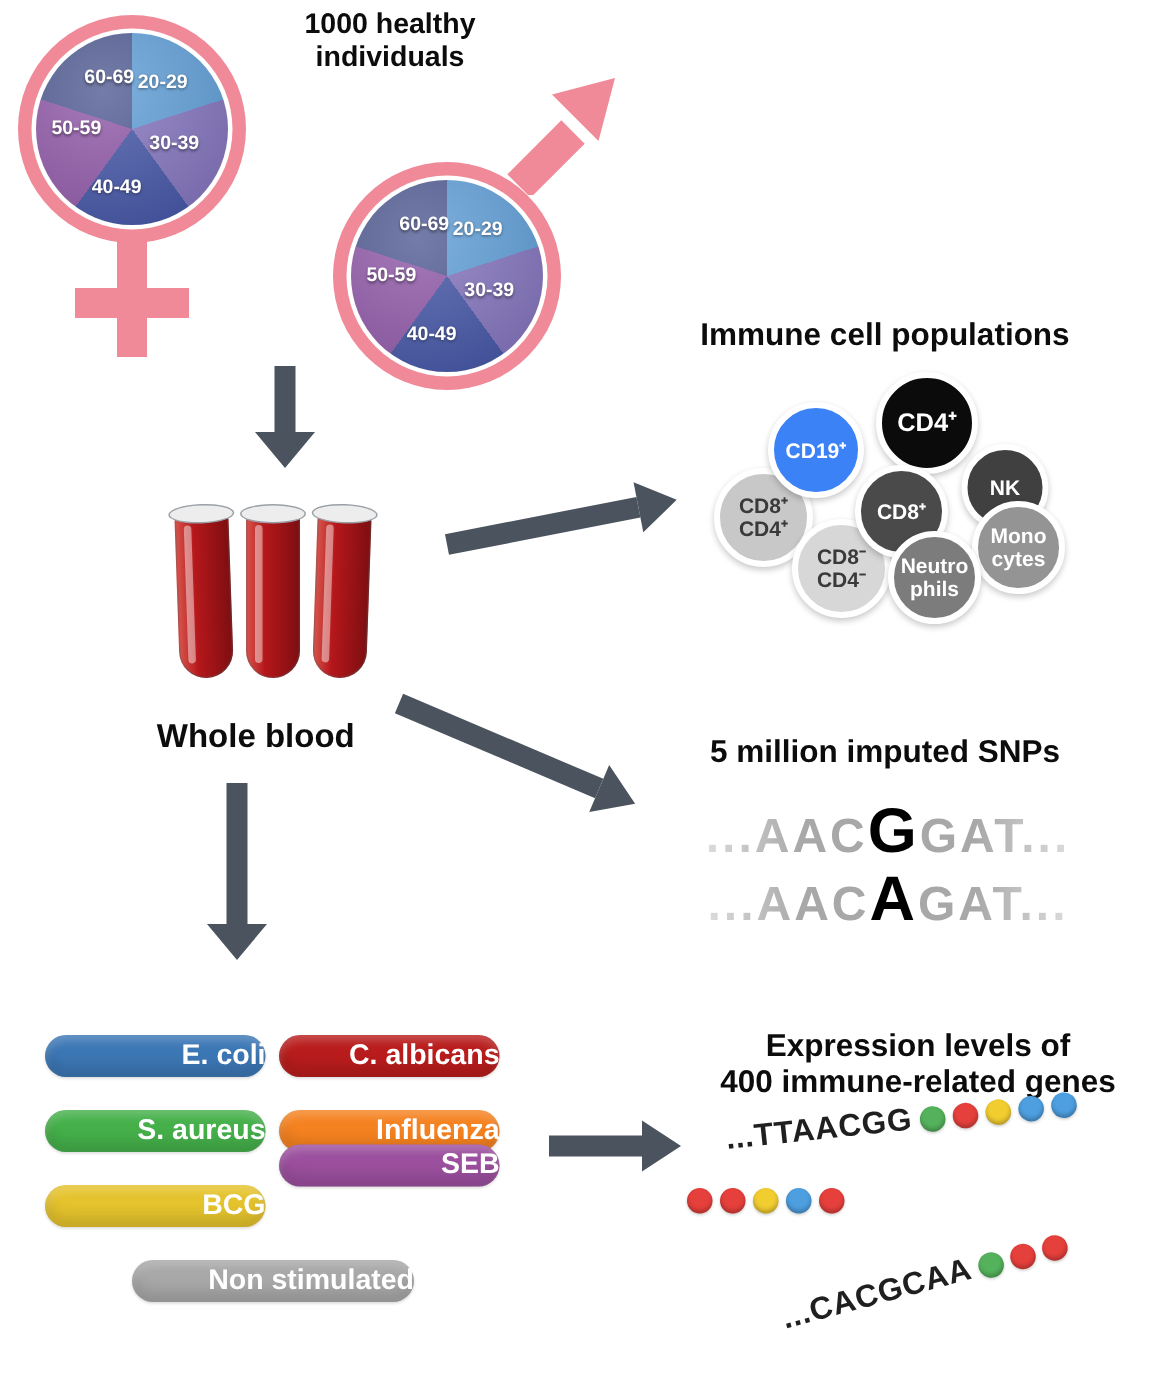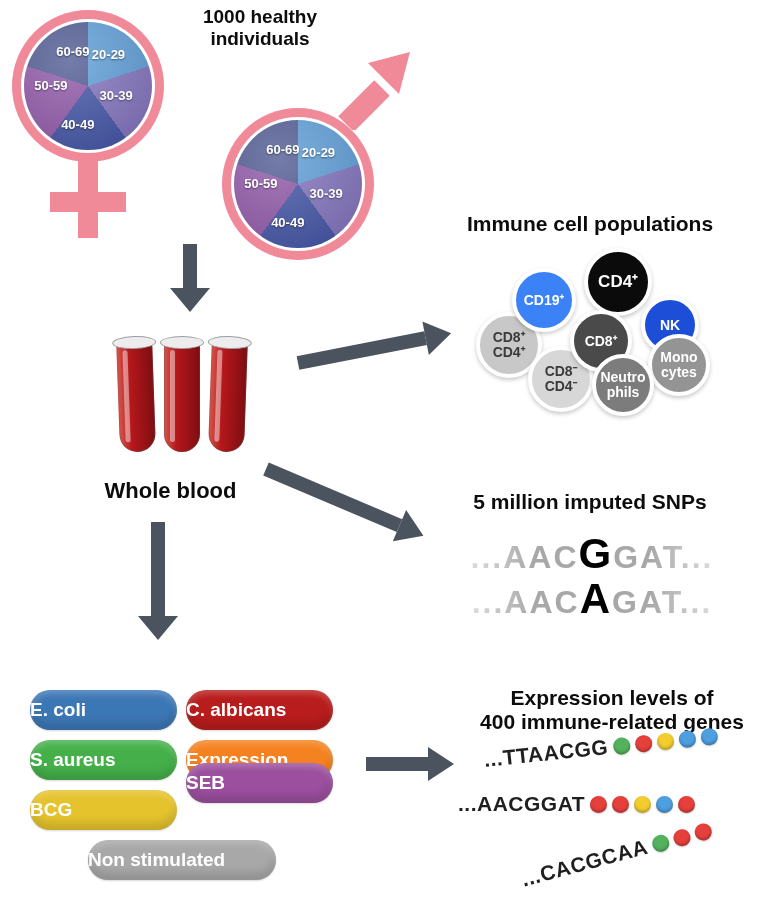--- a/index.html
+++ b/index.html
@@ -73,22 +73,22 @@
   .snp-line{
     position:absolute;left:447px;width:290px;text-align:center;
     font-weight:bold;font-size:32px;letter-spacing:2px;color:#a8a8a8;
     -webkit-mask-image:linear-gradient(90deg,rgba(0,0,0,0.18) 0%,#000 30%,#000 70%,rgba(0,0,0,0.18) 100%);
             mask-image:linear-gradient(90deg,rgba(0,0,0,0.18) 0%,#000 30%,#000 70%,rgba(0,0,0,0.18) 100%);
   }
   .snp-line .variant{color:#000;font-size:42px;font-weight:900;}
 
   
   .pill{
-    position:absolute;width:147px;height:40px;border-radius:21px;
-    display:flex;align-items:center;justify-content:flex-start;
+    position:absolute;width:147px;height:28px;border-radius:21px;
+    display:flex;align-items:center;justify-content:flex-end;
     color:#fff;font-weight:bold;font-size:19px;
     box-shadow:inset 0 -7px 9px rgba(0,0,0,0.14), inset 0 4px 6px rgba(255,255,255,0.22), 0 1px 2px rgba(0,0,0,0.15);
   }
 
   
   .expr-row{position:absolute;display:flex;align-items:center;gap:5px;transform-origin:left center;}
   .expr-seq{font-weight:bold;font-size:21px;letter-spacing:0.5px;color:#1f1f1f;white-space:nowrap;}
   .dot{width:17px;height:17px;border-radius:50%;flex:0 0 auto;
        box-shadow:inset 0 -2px 3px rgba(0,0,0,0.25), 0 1px 2px rgba(0,0,0,0.2);}
 </style>
@@ -164,21 +164,21 @@
 
   <div class="heading" style="left:445px;top:212px;width:290px;">Immune cell populations</div>
 
   <div class="cell light" style="left: 476px; top: 312px; width: 66px; height: 66px; z-index: 1; background-color: rgb(200, 200, 200);">
     <span class="cell-label">CD8⁺
 CD4⁺</span>
   </div>
   <div class="cell" style="left: 512px; top: 268px; width: 64px; height: 64px; z-index: 2; background-color: #3b82f6;">
     <span class="cell-label">CD19⁺</span>
   </div>
-  <div class="cell" style="left: 641px; top: 296px; width: 58px; height: 58px; z-index: 2; background-color: #1d4ed8;">
+  <div class="cell" style="left: 641px; top: 296px; width: 58px; height: 58px; z-index: 2; background-color: #404040;">
     <span class="cell-label">NK</span>
   </div>
   <div class="cell big" style="left: 584px; top: 248px; width: 68px; height: 68px; z-index: 3; background-color: rgb(11, 11, 11);">
     <span class="cell-label">CD4⁺</span>
   </div>
   <div class="cell" style="left: 570px; top: 310px; width: 62px; height: 62px; z-index: 4; background-color: rgb(74, 74, 74);">
     <span class="cell-label">CD8⁺</span>
   </div>
   <div class="cell light" style="left: 528px; top: 346px; width: 66px; height: 66px; z-index: 3; background-color: rgb(215, 215, 215);">
     <span class="cell-label">CD8⁻
@@ -210,21 +210,21 @@
   <div class="pill" style="left: 30px; top: 690px; background-color: rgb(60, 119, 181);">
     <span>E. coli</span>
   </div>
   <div class="pill" style="left: 186px; top: 690px; background-color: #b91c1c;">
     <span>C. albicans</span>
   </div>
   <div class="pill" style="left: 30px; top: 740px; background-color: rgb(69, 176, 74);">
     <span>S. aureus</span>
   </div>
   <div class="pill" style="left: 186px; top: 740px; background-color: rgb(245, 130, 32);">
-    <span>Expression</span>
+    <span>Influenza</span>
   </div>
   <div class="pill" style="left: 30px; top: 790px; background-color: rgb(229, 195, 45);">
     <span>BCG</span>
   </div>
   <div class="pill" style="left: 186px; top: 763px; background-color: rgb(155, 79, 158);">
     <span>SEB</span>
   </div>
   <div class="pill" style="left: 88px; top: 840px; width: 188px; background-color: rgb(168, 168, 168);">
     <span>Non stimulated</span>
   </div>
@@ -241,21 +241,20 @@
 
   <div class="expr-row" style="left:484px;top:748px;transform:rotate(-6deg);">
     <span class="expr-seq">...TTAACGG</span>
     <span class="dot" style="background-color: rgb(84, 178, 92);"></span>
     <span class="dot" style="background-color: rgb(230, 64, 60);"></span>
     <span class="dot" style="background-color: rgb(242, 205, 48);"></span>
     <span class="dot" style="background-color: rgb(77, 159, 224);"></span>
     <span class="dot" style="background-color: rgb(77, 159, 224);"></span>
   </div>
   <div class="expr-row" style="left:458px;top:792px;">
-    <span class="expr-seq">...AACGGAT</span>
     <span class="dot" style="background-color: rgb(230, 64, 60);"></span>
     <span class="dot" style="background-color: rgb(230, 64, 60);"></span>
     <span class="dot" style="background-color: rgb(242, 205, 48);"></span>
     <span class="dot" style="background-color: rgb(77, 159, 224);"></span>
     <span class="dot" style="background-color: rgb(230, 64, 60);"></span>
   </div>
   <div class="expr-row" style="left:522px;top:868px;transform:rotate(-15deg);">
     <span class="expr-seq">...CACGCAA</span>
     <span class="dot" style="background-color: rgb(84, 178, 92);"></span>
     <span class="dot" style="background-color: rgb(230, 64, 60);"></span>

